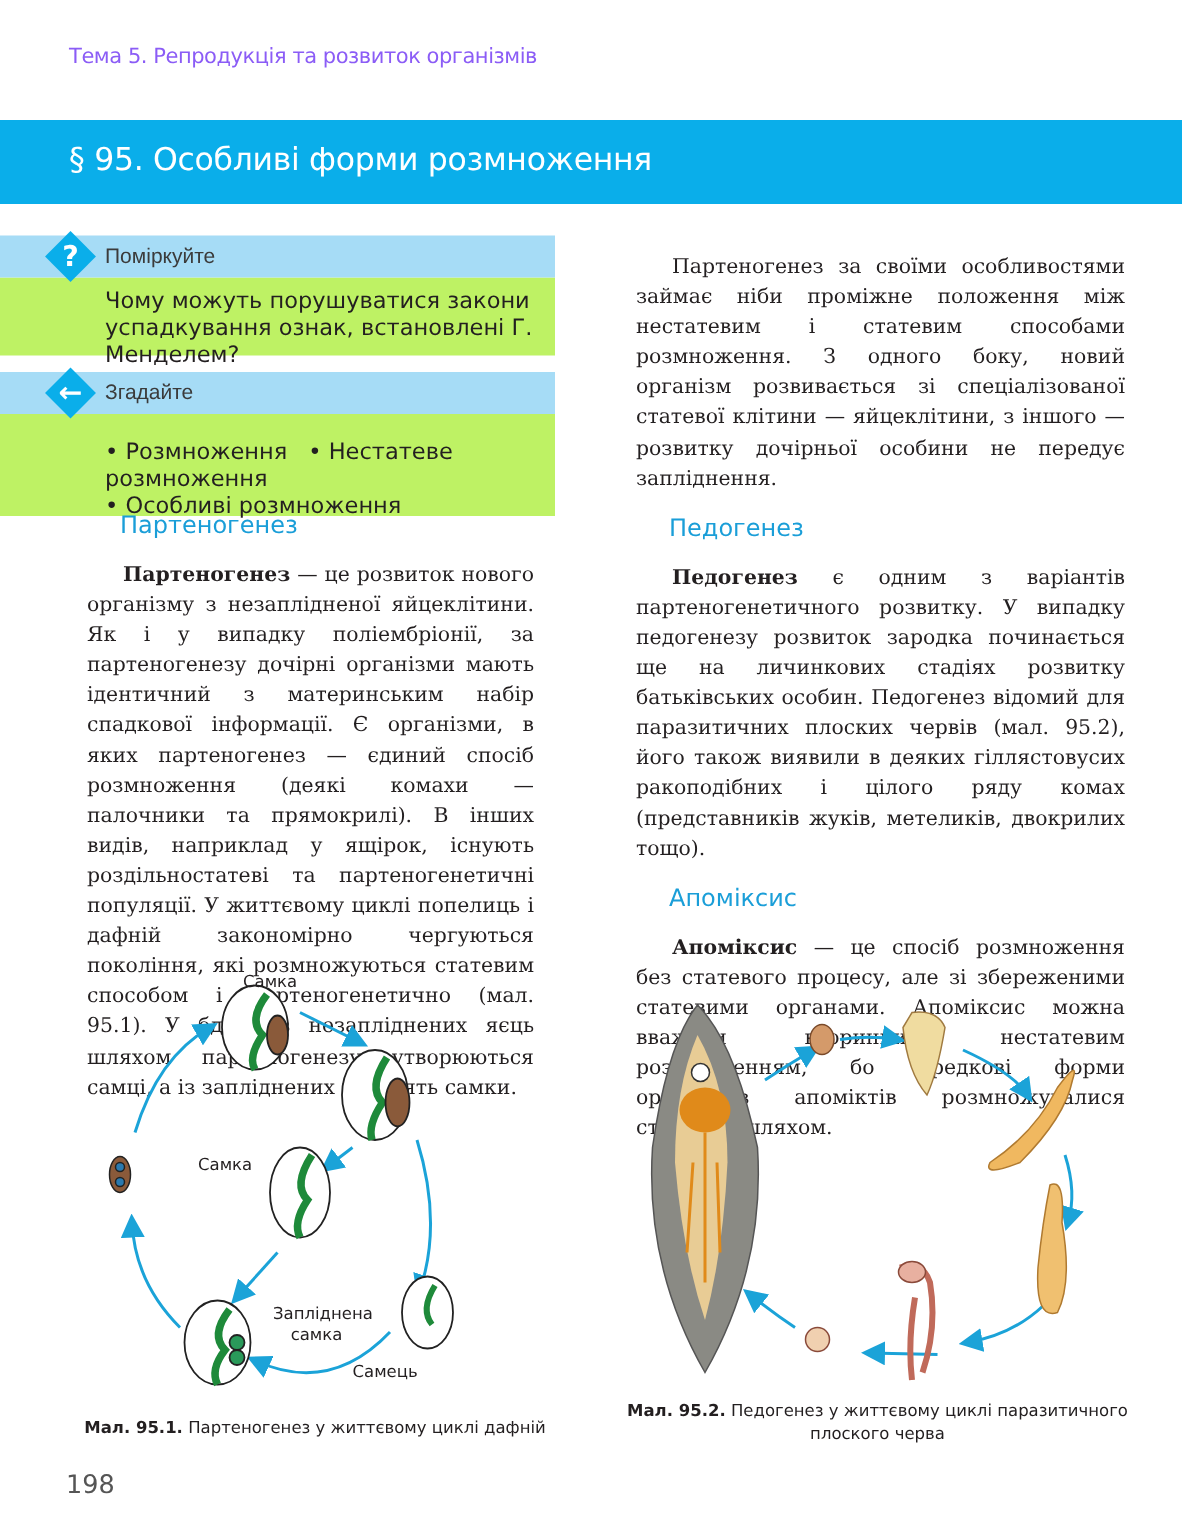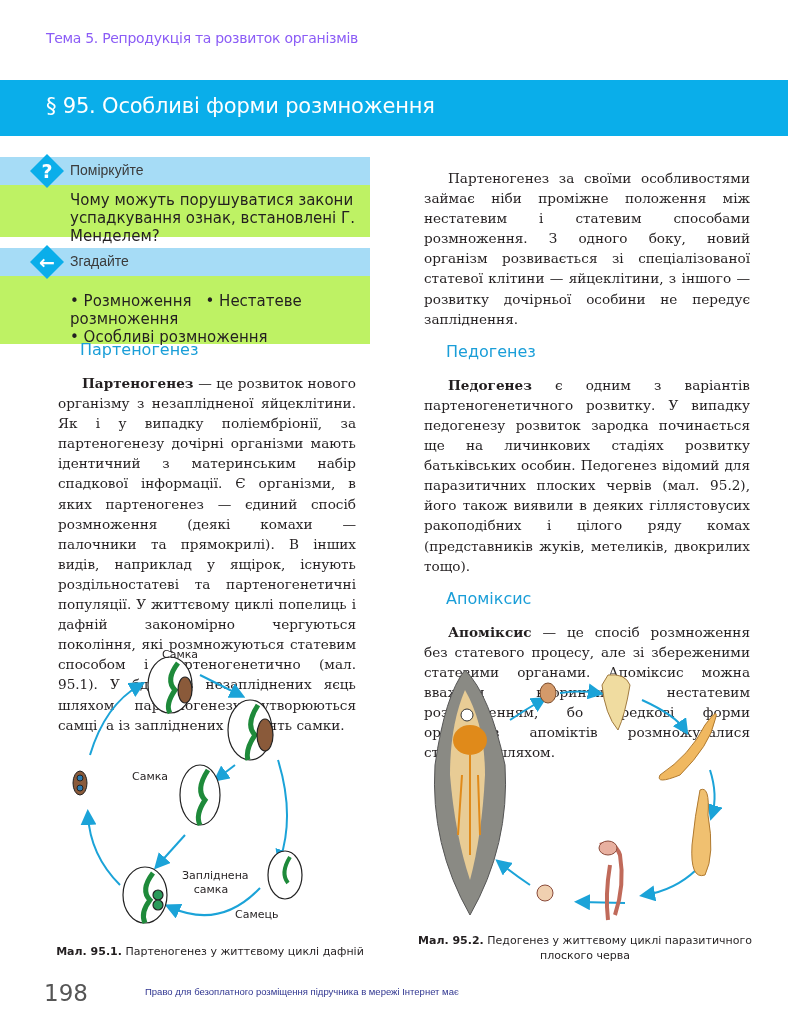--- a/index.html
+++ b/index.html
@@ -17,21 +17,21 @@
   .diamond .glyph { position:absolute; left:0; top:0; width:32px; height:32px; text-align:center; line-height:32px; color:#fff; font-family:"DejaVu Sans", sans-serif; font-size:19px; font-weight:bold; }
   .bullets span { margin-right:14px; }
   .col { position:absolute; font-size:13.6px; line-height:20.1px; text-align:justify; }
   .col p { margin:12px; text-indent:24px; }
   .col h3 { margin:0; font-family:"DejaVu Sans", sans-serif; font-weight:normal; color:#1a9ed8; font-size:16px; line-height:22px; padding-left:34px; }
   .col b { font-weight:bold; }
   .fig { position:absolute; }
   .caption { position:absolute; font-family:"DejaVu Sans", sans-serif; font-size:11px; color:#231f20; text-align:center; line-height:15px; }
   .caption b { font-weight:bold; }
   .figlabel { position:absolute; font-family:"DejaVu Sans", sans-serif; font-size:11px; color:#231f20; text-align:center; line-height:14px; }
-  .pageno { position:absolute; left:44px; top:980px; font-family:"DejaVu Sans", sans-serif; font-size:23px; color:#555; }
+  .pageno { position:absolute; left:44px; top:980px; font-family:"DejaVu Sans", sans-serif; font-size:17px; color:#555; }
   .license { position:absolute; left:145px; top:985px; font-family:"Liberation Sans", sans-serif; font-size:9.5px; color:#2f3590; line-height:13px; }
 </style>
 </head>
 <body>
 
 <div class="topic">Тема 5. Репродукція та розвиток організмів</div>
 
 <div class="banner">
   <div class="banner-title">§ 95. Особливі форми розмноження</div>
 </div>
@@ -185,14 +185,13 @@
         <circle cx="125" cy="228" r="8" fill="#f0d0b0" stroke="#8a4a3a"></circle>
       </g>
   </svg>
 </div>
 <div class="caption" style="left:410px; top:933px; width:350px;">
   <b>Мал. 95.2.</b><span> Педогенез у життєвому циклі паразитичного плоского черва</span>
 </div>
 
 <div class="pageno">198</div>
 <div class="license">
-  <div>Право для безоплатного розміщення підручника в мережі Інтернет має</div>
 </div>
 
 </body></html>

